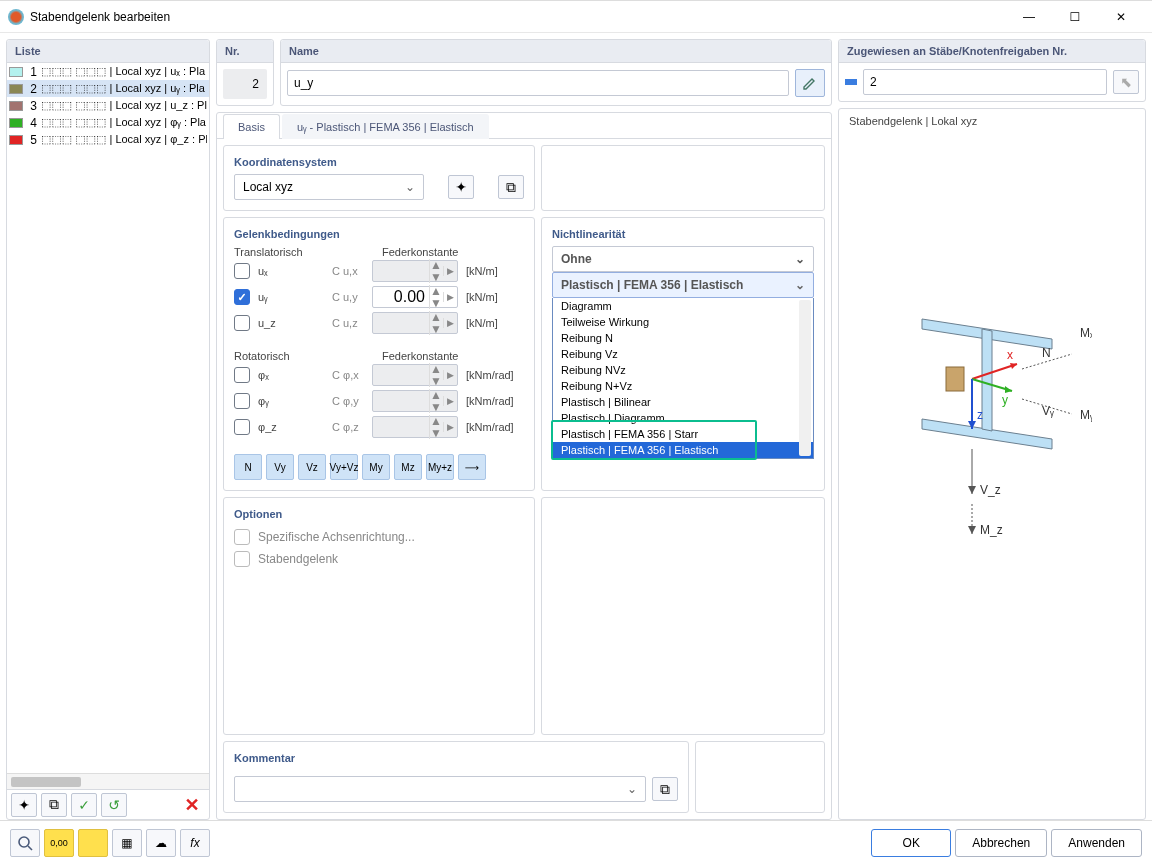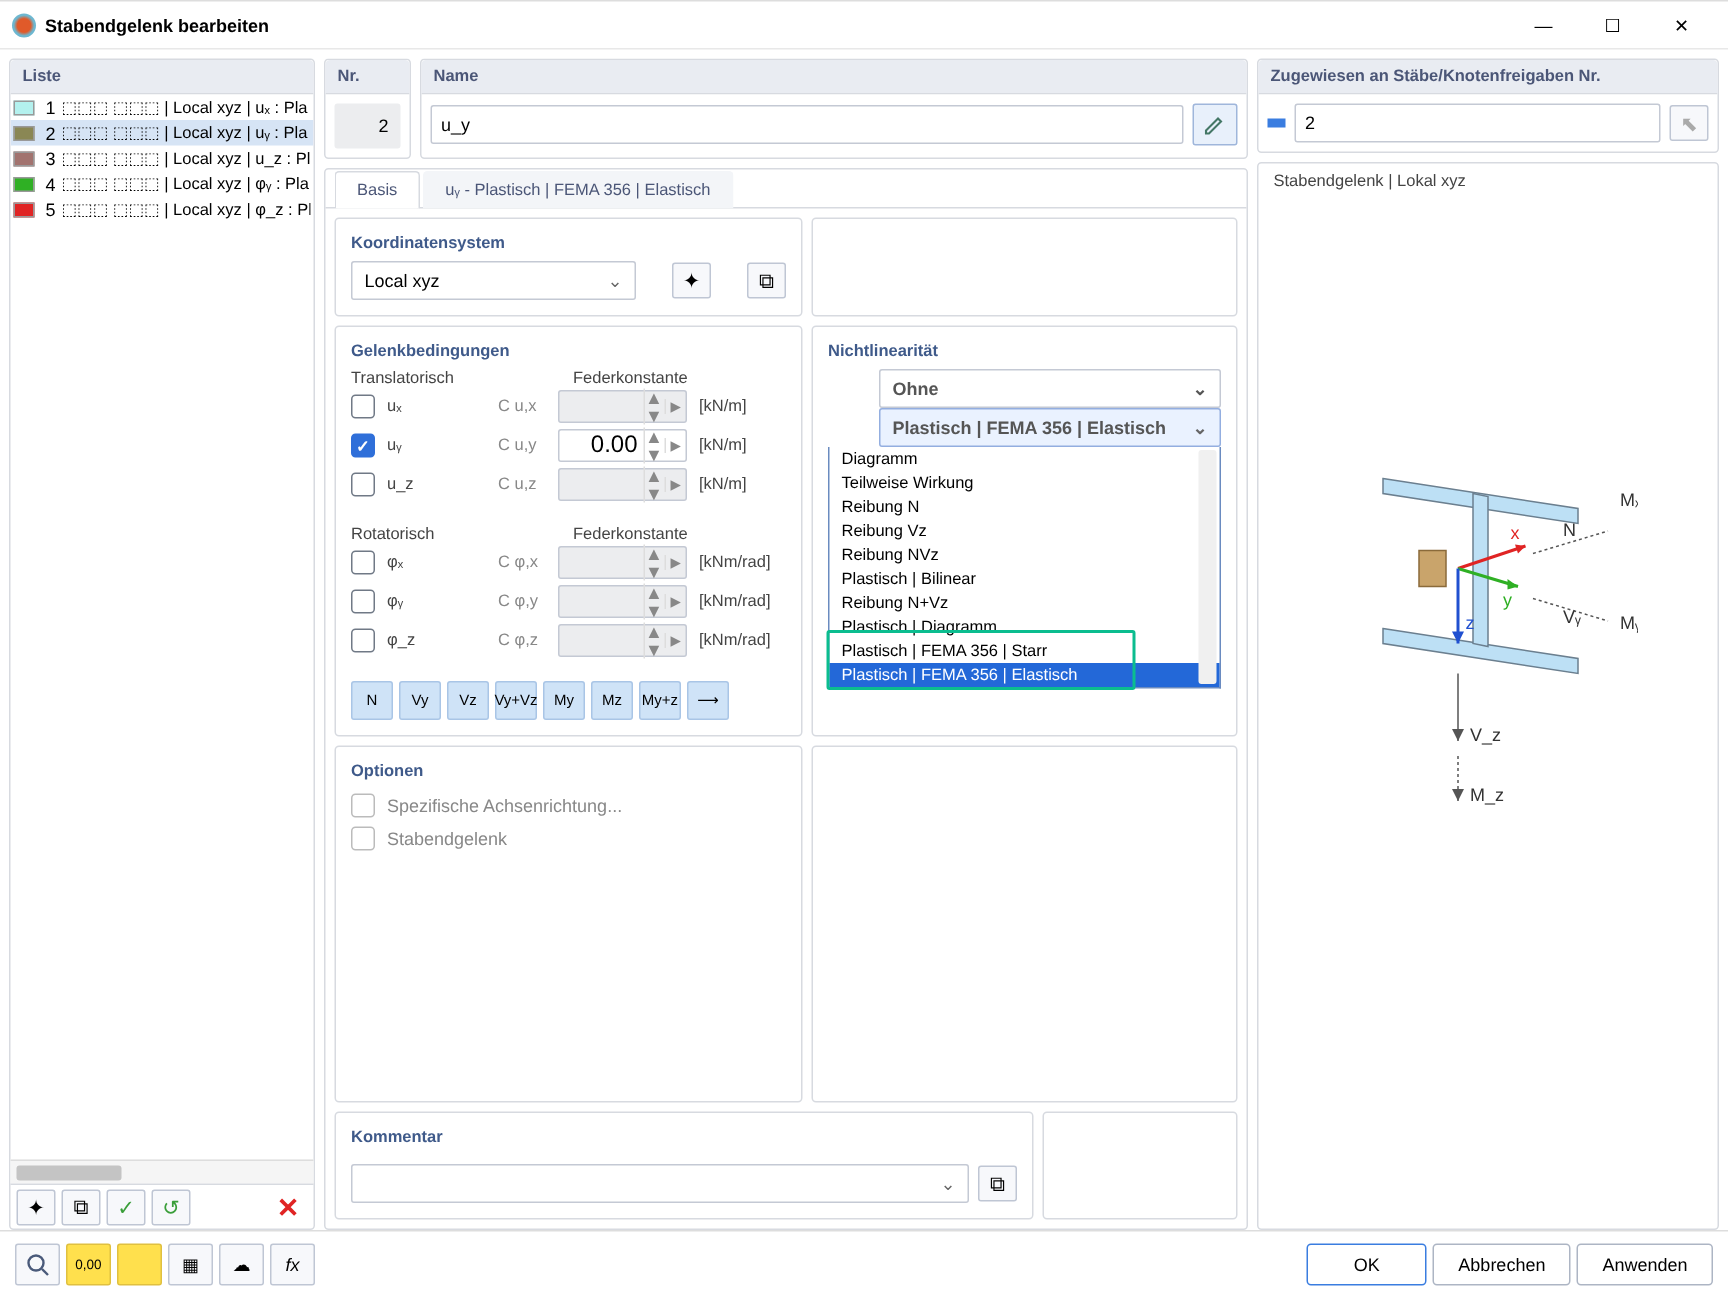--- a/index.html
+++ b/index.html
@@ -1,21 +1,21 @@
 <!DOCTYPE html>
 <html><head>
 <meta charset="utf-8">
 <style>
   * { box-sizing: border-box; margin: 0; padding: 0; font-family: "Segoe UI", Tahoma, sans-serif; font-size: 12px; }
   body { background: #fff; width: 1152px; height: 864px; overflow: hidden; display: flex; flex-direction: column; border-top: 1px solid #ddd; }
 
   
   .titlebar { height: 32px; display: flex; align-items: center; padding: 0 8px; border-bottom: 1px solid #e8e8e8; }
   .titlebar .app-icon { width: 16px; height: 16px; margin-right: 6px; border-radius: 50%; background: radial-gradient(circle, #e05a2a 40%, #6db7d0 60%); }
-  .titlebar .title { flex: 1; font-size: 12px; color: #000; font-weight: bold; }
+  .titlebar .title { flex: 1; font-size: 12px; color: #000; }
   .winbtn { width: 46px; height: 32px; display: flex; align-items: center; justify-content: center; color: #000; }
 
   
   .main { flex: 1; display: flex; gap: 6px; padding: 6px 6px 0 6px; min-height: 0; }
 
   .panel { background: #fff; border: 1px solid #d7dae0; border-radius: 3px; }
   .panel-h { background:#e9ecf2; border-bottom:1px solid #d7dae0; padding:5px 8px; font-weight:600; color:#4b5677; font-size:11px; border-radius:3px 3px 0 0; }
 
   
   .left { width: 204px; display: flex; flex-direction: column; }
@@ -71,21 +71,21 @@
   .spin .v { flex:1; text-align:right; padding:0 4px; font-size:16px; }
   .spin .arrows { width:14px; display:flex; flex-direction:column; font-size:7px; color:#888; line-height:1; border-left:1px solid #ddd; }
   .spin .go { width:14px; text-align:center; color:#888; font-size:9px; border-left:1px solid #ddd; }
   .unit { font-size:11px; color:#444; }
   .sc-lbl { font-size:11px; color:#444; }
 
   .type-btns { display:flex; gap:4px; margin-top:14px; }
   .type-btns .tb { width:28px; height:26px; background:#cfe3f7; border:1px solid #a9c5e6; border-radius:2px; display:flex; align-items:center; justify-content:center; font-size:10px; }
 
   .nichtlin { padding:10px; width:260px; position:relative; }
-  .nl-drop { margin-top:6px; height:26px; border:1px solid #c4c9d4; border-radius:2px; background:#fff; display:flex; align-items:center; padding:0 8px; font-weight:600; color:#555;margin-left:34px; }
+  .nl-drop { margin-top:6px; height:26px; border:1px solid #c4c9d4; border-radius:2px; background:#fff; display:flex; align-items:center; padding:0 8px; font-weight:600; color:#555; }
   .nl-open { margin-top:0px; border:1px solid #93aee0; background:#eaf2ff; }
   .nl-open .caret { margin-left:auto; color:#666; }
   .dropdown { border:1px solid #6a8bc0; background:#fff; border-top:none; position:relative; }
   .dd-item { padding:2px 8px; font-size:11px; }
   .dd-item.sel { background:#2368d8; color:#fff; }
   .dd-scroll { position:absolute; right:2px; top:2px; bottom:2px; width:12px; background:#f0f0f0; border-radius:2px; }
   .dd-box-highlight { position:absolute; border:2px solid #0bbd8f; border-radius:2px; pointer-events:none; }
 
   .opt-box { padding:10px; }
   .opt-row { display:flex; align-items:center; gap:8px; padding:3px 0; color:#888; }
@@ -334,22 +334,22 @@
               <span>Plastisch | FEMA 356 | Elastisch</span>
               <span class="caret">⌄</span>
             </div>
             <div class="dropdown" style="position:relative;">
               <div id="dd-items">
                   <div class="dd-item">Diagramm</div>
                   <div class="dd-item">Teilweise Wirkung</div>
                   <div class="dd-item">Reibung N</div>
                   <div class="dd-item">Reibung Vz</div>
                   <div class="dd-item">Reibung NVz</div>
+                  <div class="dd-item">Reibung N+Vz</div>
                   <div class="dd-item">Plastisch | Bilinear</div>
-                  <div class="dd-item">Reibung N+Vz</div>
                   <div class="dd-item">Plastisch | Diagramm</div>
                   <div class="dd-item">Plastisch | FEMA 356 | Starr</div>
                   <div class="dd-item sel">Plastisch | FEMA 356 | Elastisch</div>
                 </div>
               <div class="dd-scroll"></div>
               <div class="dd-box-highlight" style="left:-2px; right:56px; bottom:-2px; height:40px;"></div>
             </div>
           </div>
         </div>
 

